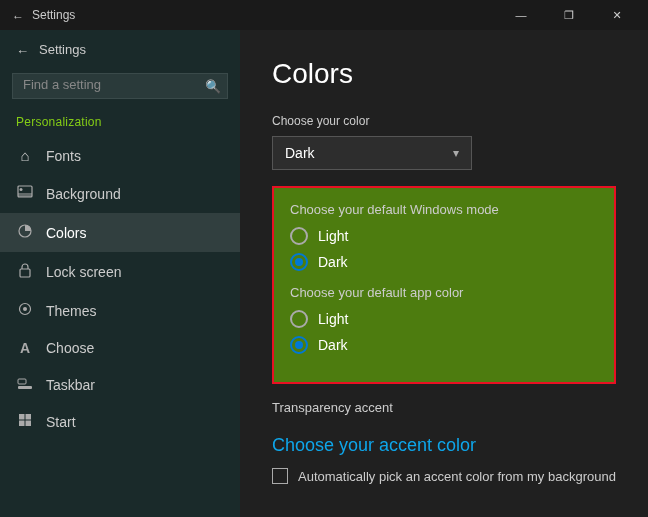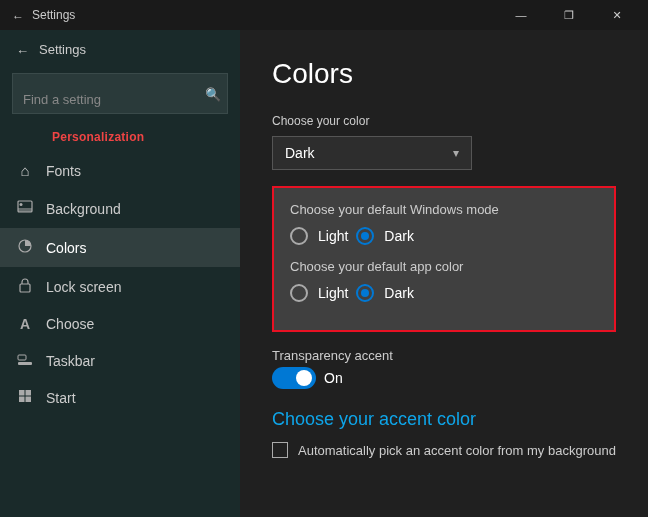--- a/index.html
+++ b/index.html
@@ -77,41 +77,40 @@
 
     .sidebar-search {
       margin: 4px 12px 12px;
       position: relative;
     }
     .sidebar-search input {
       width: 100%;
       background: #2a3a3a;
       border: 1px solid #3a4a4a;
       color: #cccccc;
-      padding: 18px 32px 6px 10px;
+      padding: 3px 32px 6px 10px;
       font-size: 13px;
       outline: none;
     }
     .sidebar-search input::placeholder { color: #888; }
     .search-icon-btn {
       position: absolute;
       right: 6px;
       top: 50%;
       transform: translateY(-50%);
       color: #888;
       font-size: 13px;
     }
 
     .sidebar-section-title {
       font-size: 12px;
-      font-weight: 700;
-      color: #ef4444;
+      font-weight: 400;
+      color: #84cc16;
       padding: 4px 16px 8px;
       letter-spacing: 0.02em;
-      margin-left: 36px;
     }
 
     .sidebar-item {
       display: flex;
       align-items: center;
       gap: 12px;
       padding: 10px 16px;
       font-size: 14px;
       color: #cccccc;
       cursor: pointer;
@@ -162,32 +161,32 @@
       cursor: pointer;
       margin-bottom: 16px;
     }
     .dropdown-arrow { font-size: 12px; color: #aaa; }
 
     
     .mode-box {
       border: 2px solid #e81123;
       padding: 14px 16px;
       margin-bottom: 16px;
-      background: #404040;
+      background: #4d7c0f;
     }
 
     .mode-section-title {
       font-size: 13px;
       color: #cccccc;
       margin-bottom: 10px;
     }
 
     .radio-group {
       display: flex;
-      flex-direction: row;
+      flex-direction: column;
       gap: 8px;
       margin-bottom: 14px;
     }
 
     .radio-item {
       display: flex;
       align-items: center;
       gap: 10px;
       font-size: 14px;
       color: #ffffff;
@@ -344,20 +343,29 @@
     <div class="sidebar-item">
       <span class="sidebar-item-icon">
         <svg width="14" height="16" viewBox="0 0 14 16">
           <rect x="2" y="7" width="10" height="8" rx="1" stroke="#aaa" stroke-width="1.2" fill="none"></rect>
           <path d="M4 7 V5 A3 3 0 0 1 10 5 V7" stroke="#aaa" stroke-width="1.2" fill="none"></path>
         </svg>
       </span>
       <span>Lock screen</span>
     </div>
 
+    <div class="sidebar-item">
+      <span class="sidebar-item-icon">
+        <svg width="16" height="16" viewBox="0 0 16 16">
+          <circle cx="8" cy="8" r="5.5" stroke="#aaa" stroke-width="1.2" fill="none"></circle>
+          <circle cx="8" cy="8" r="2" fill="#aaa"></circle>
+        </svg>
+      </span>
+      <span>Themes</span>
+    </div>
 
     <div class="sidebar-item">
       <span class="sidebar-item-icon" style="color:#aaa;font-size:14px;font-weight:bold;">A</span>
       <span>Choose</span>
     </div>
 
     <div class="sidebar-item">
       <span class="sidebar-item-icon">
         <svg width="16" height="12" viewBox="0 0 16 12">
           <rect x="1" y="8" width="14" height="3" rx="1" fill="#aaa"></rect>
@@ -412,26 +420,20 @@
         </div>
         <div class="radio-item">
           <div class="radio-circle selected"></div>
           <span>Dark</span>
         </div>
       </div>
     </div>
 
     <div>
       <div class="transparency-label">Transparency accent</div>
-      <div class="toggle-wrapper">
-        <div class="toggle">
-          <div class="toggle-knob"></div>
-        </div>
-        <span class="toggle-text">On</span>
-      </div>
     </div>
 
     <div style="margin-top:20px;">
       <div class="accent-title">Choose your accent color</div>
       <div class="checkbox-row">
         <div class="checkbox"></div>
         <span>Automatically pick an accent color from my background</span>
       </div>
     </div>
 

